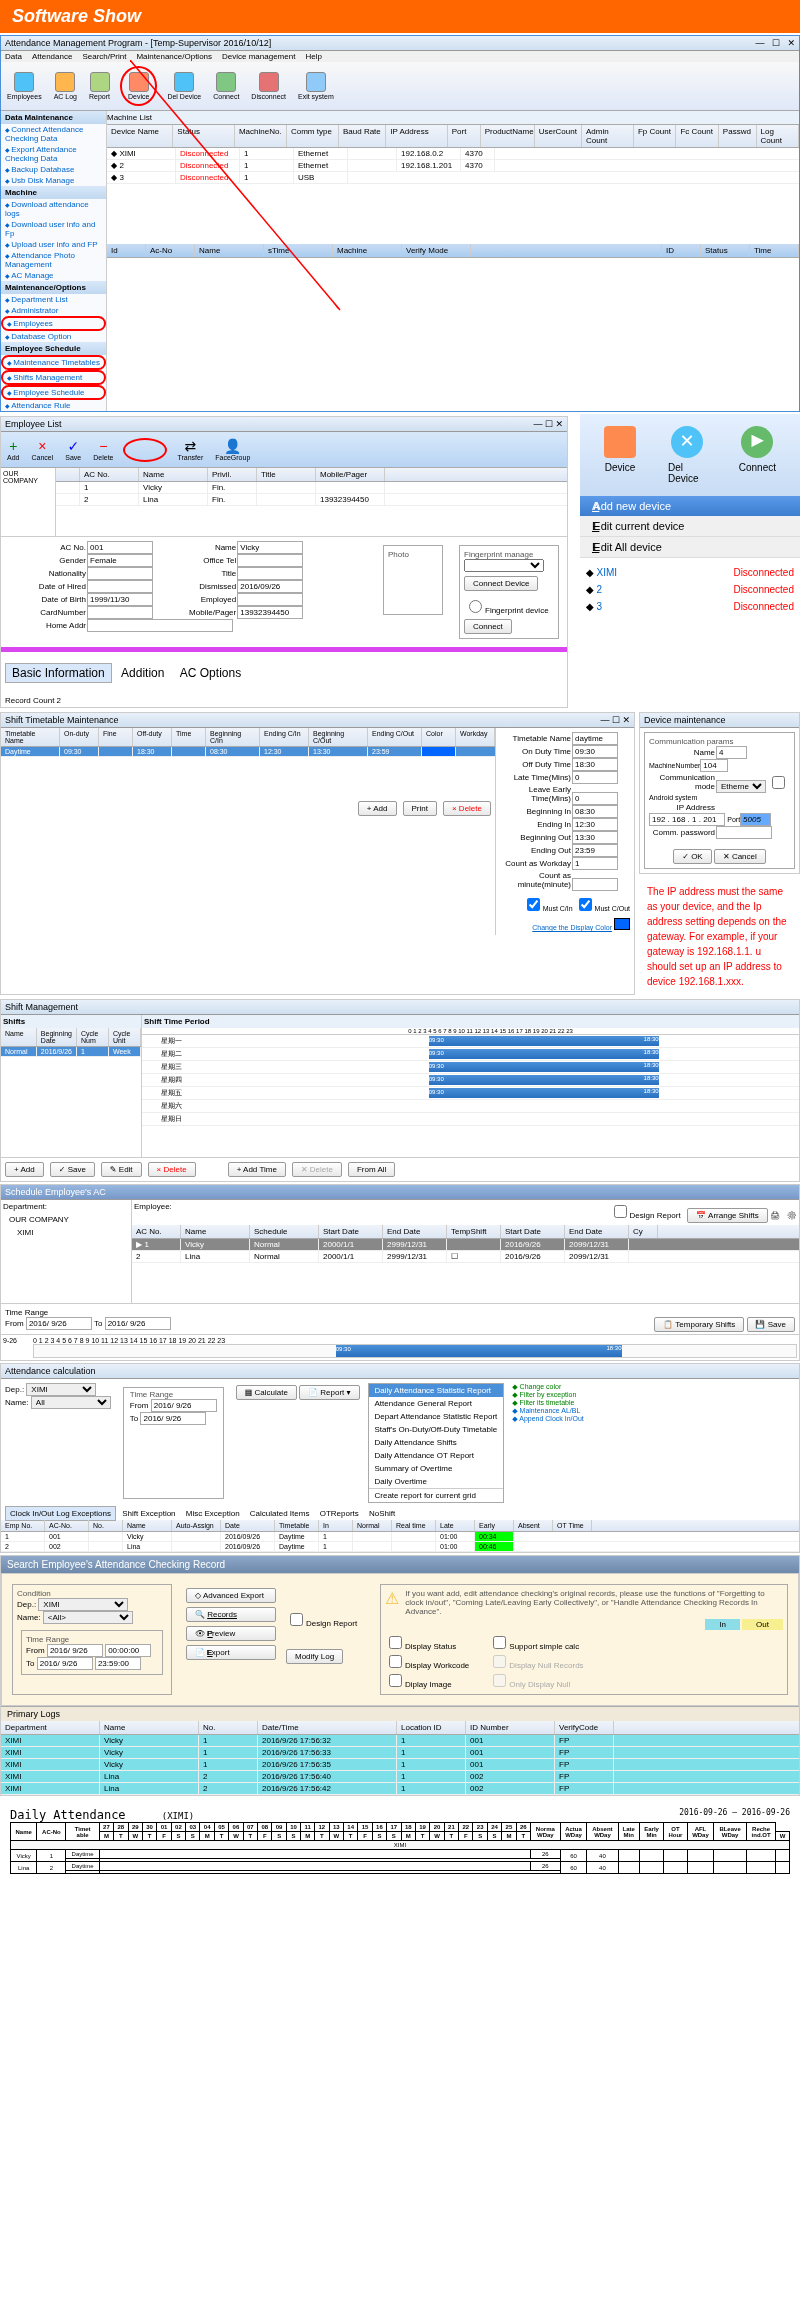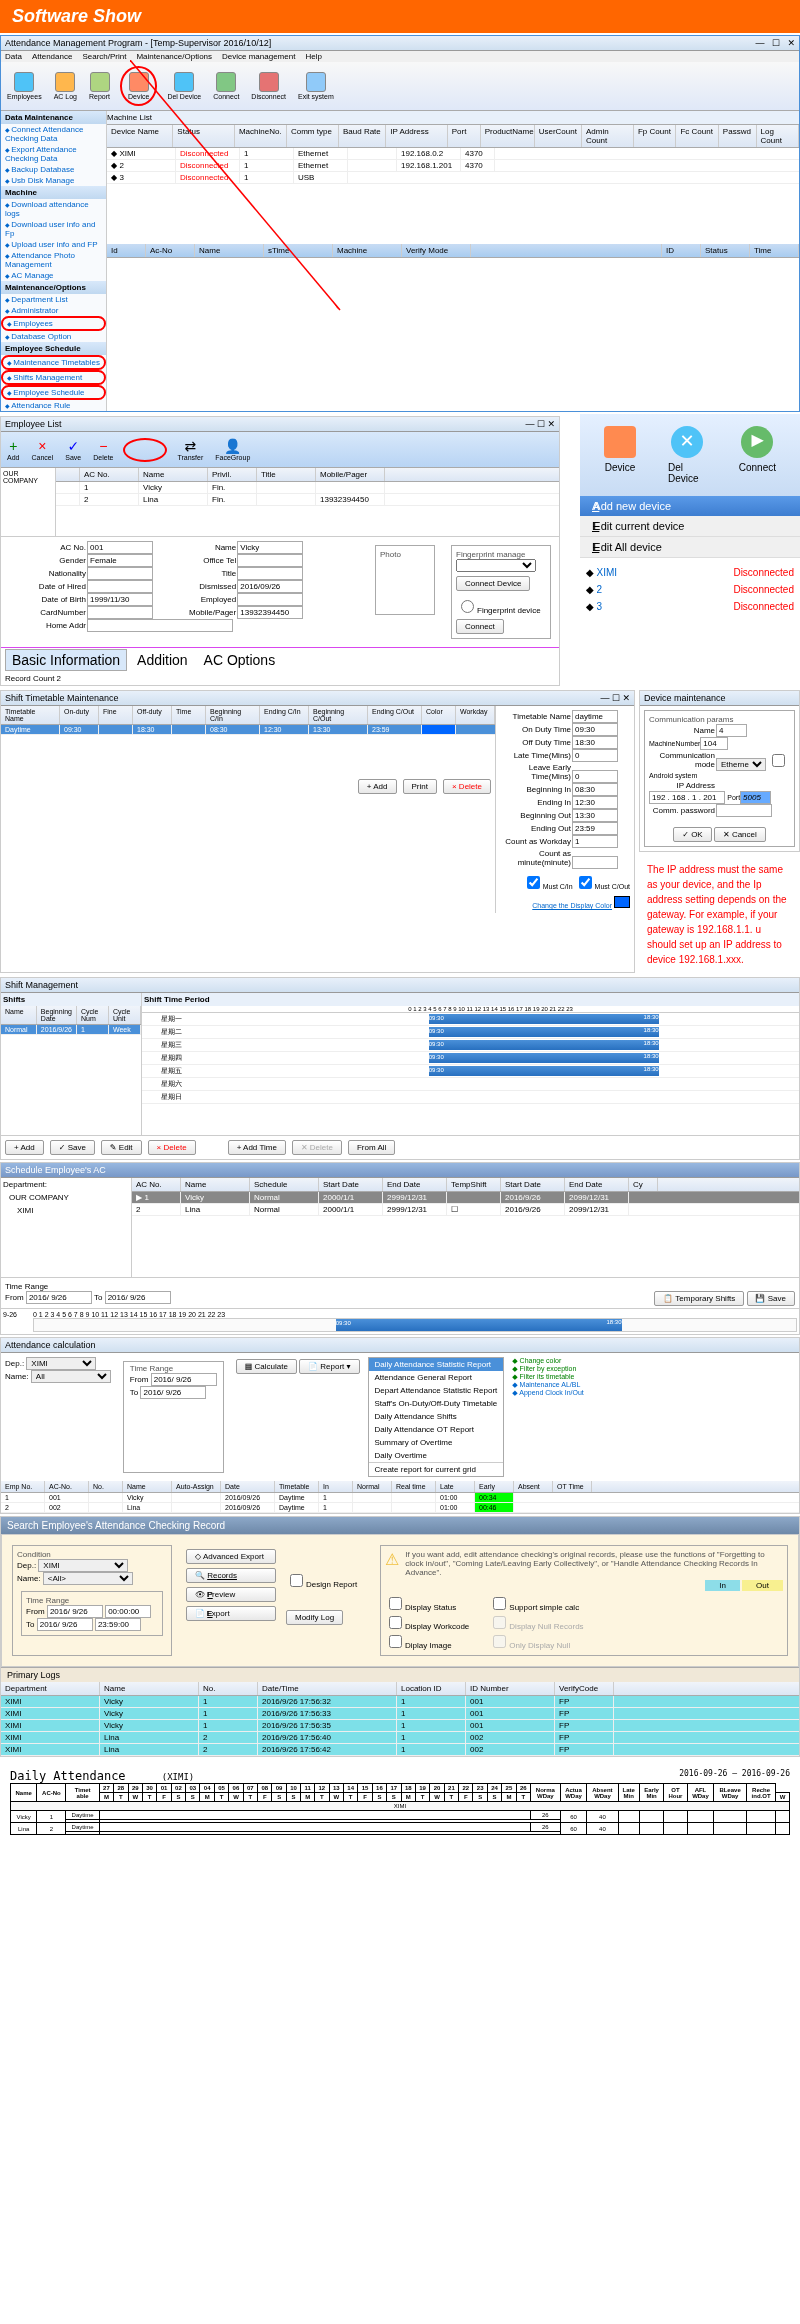--- a/index.html
+++ b/index.html
@@ -167,21 +167,21 @@
           <div style="flex:1"></div>
           <div style="width:30px">ID</div>
           <div style="width:40px">Status</div>
           <div style="width:40px">Time</div>
       </div>
       <div style="height:15px"></div>
     </div>
   </div>
 </div>
 
-<div style="display:flex;gap:20px">
+<div style="display:flex;gap:12px">
   <div class="section" style="flex:1;position:relative">
     <div class="titlebar"><span>Employee List</span><span style="float:right">— ☐ ✕</span></div>
     <div class="toolbar" style="background:linear-gradient(#d8e8fa,#b8d4f4)">
       <div class="tbtn">
           <span style="color:green;font-size:14px">+</span>
           <span>Add</span>
         </div>
       <div class="tbtn">
           <span style="color:red;font-size:14px">×</span>
           <span>Cancel</span>
@@ -248,21 +248,21 @@
           <div class="fieldset-legend">Photo</div>
         </div>
       <div class="fieldset" style="width:90px">
         <div class="fieldset-legend">Fingerprint manage</div>
         <select style="width:80px;font-size:8px"></select>
         <div class="btn" style="margin-top:4px">Connect Device</div>
         <div style="margin-top:6px"><input type="radio" style=""><span>Fingerprint device</span></div>
         <div class="btn" style="margin-top:4px">Connect</div>
       </div>
     </div>
-    <div style="border-top:1px solid #d946ef;padding:4px 4px;font-size:14px">
+    <div style="border-top:5px solid #d946ef;padding:14px 4px;font-size:12px">
       <span style="background:#d8e8fa;padding:2px 6px;border:1px solid #aaa">Basic Information</span>
       <span style="padding:2px 6px">Addition</span>
       <span style="padding:2px 6px">AC Options</span>
     </div>
     <div style="padding:2px 4px;font-size:8px">Record Count 2</div>
   </div>
   <div style="width:220px">
     <div class="bigtoolbar">
       <div class="bigbtn">
           <div class="bigico" style="background:#ff8a50"></div>
@@ -460,20 +460,24 @@
 <div class="section">
   <div class="titlebar" style="background:linear-gradient(#98b8e0,#7898c8);color:#fff">Schedule Employee's AC</div>
   <div style="display:flex">
     <div style="width:130px;border-right:1px solid #ccc">
       <div style="padding:2px;font-size:8px"><span>Department:</span></div>
       <div style="padding:2px 8px;font-size:8px">OUR COMPANY</div>
       <div style="padding:2px 16px;font-size:8px">XIMI</div>
       <div style="height:60px"></div>
     </div>
     <div style="flex:1">
+      <div style="padding:2px;font-size:8px;display:flex;justify-content:space-between">
+        <span>Employee:</span>
+        <span><input type="checkbox" style=""><span>Design Report</span> &nbsp; <span class="btn">📅 <span>Arrange Shifts</span></span> 🖨 &nbsp; ⚙</span>
+      </div>
       <div class="tablehdr">
           <div style="width:40px">AC No.</div>
           <div style="width:60px">Name</div>
           <div style="width:60px">Schedule</div>
           <div style="width:55px">Start Date</div>
           <div style="width:55px">End Date</div>
           <div style="width:45px">TempShift</div>
           <div style="width:55px">Start Date</div>
           <div style="width:55px">End Date</div>
           <div style="width:20px">Cy</div>
@@ -547,20 +551,28 @@
       <div style="padding:2px 6px">Daily Overtime</div>
       <div style="padding:2px 6px;border-top:1px solid #ccc">Create report for current grid</div>
     </div>
     <div style="font-size:7px">
       <div style="color:green;cursor:pointer">◆ <span>Change color</span></div>
       <div style="color:green;cursor:pointer">◆ <span>Filter by exception</span></div>
       <div style="color:green;cursor:pointer">◆ <span>Filter its timetable</span></div>
       <div style="color:#06c;cursor:pointer">◆ <span>Maintenance AL/BL</span></div>
       <div style="color:#06c;cursor:pointer">◆ <span>Append Clock In/Out</span></div>
     </div>
+  </div>
+  <div style="font-size:8px;padding:2px 4px">
+    <span style="background:#d8e8fa;padding:2px 4px;border:1px solid #aaa">Clock In/Out Log Exceptions</span>
+    <span style="padding:2px 4px">Shift Exception</span>
+    <span style="padding:2px 4px">Misc Exception</span>
+    <span style="padding:2px 4px">Calculated Items</span>
+    <span style="padding:2px 4px">OTReports</span>
+    <span style="padding:2px 4px">NoShift</span>
   </div>
   <div class="tablehdr" style="font-size:7px">
     <div style="width:35px">Emp No.</div>
       <div style="width:35px">AC-No.</div>
       <div style="width:25px">No.</div>
       <div style="width:40px">Name</div>
       <div style="width:40px">Auto-Assign</div>
       <div style="width:45px">Date</div>
       <div style="width:35px">Timetable</div>
       <div style="width:25px">In</div>

